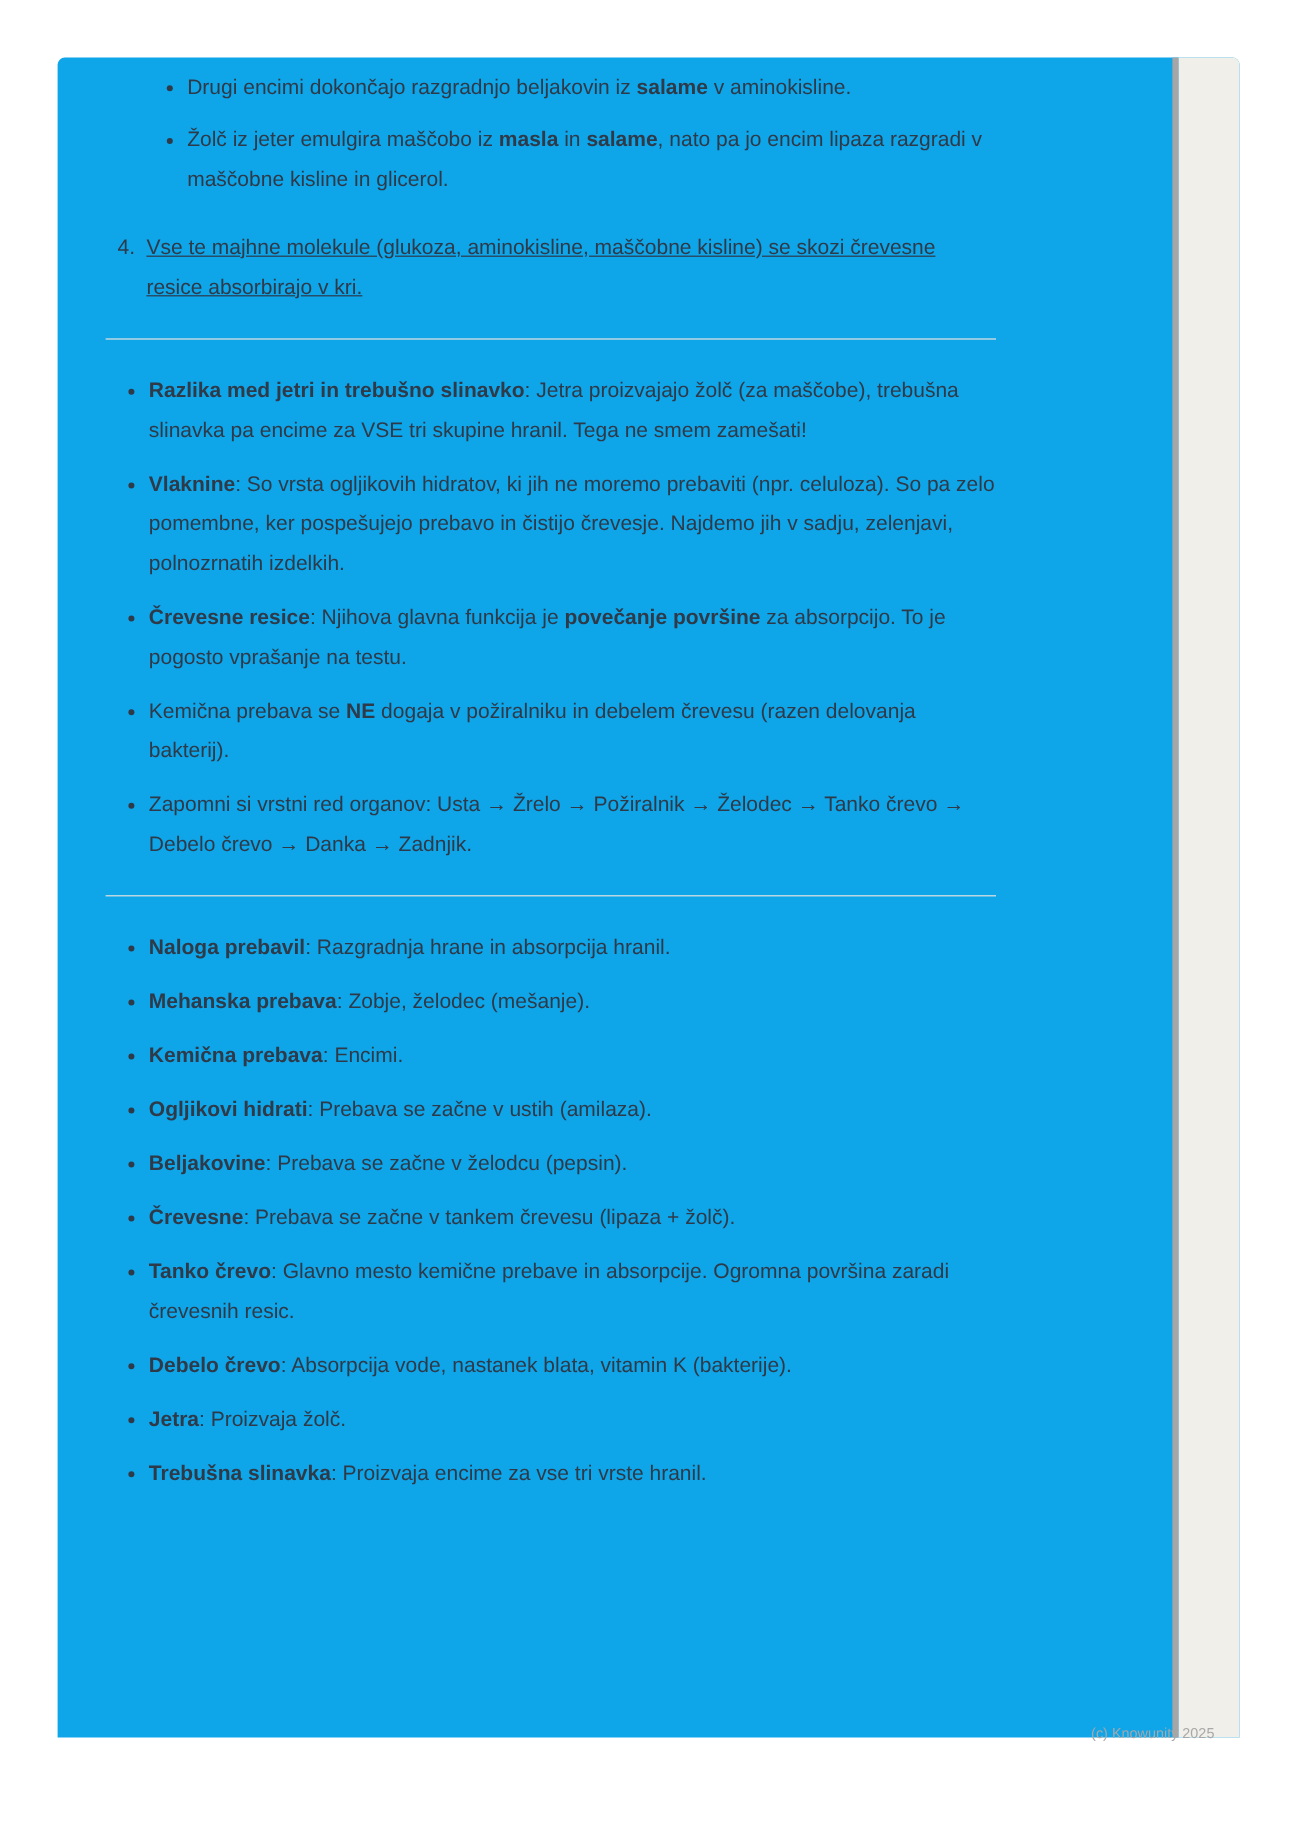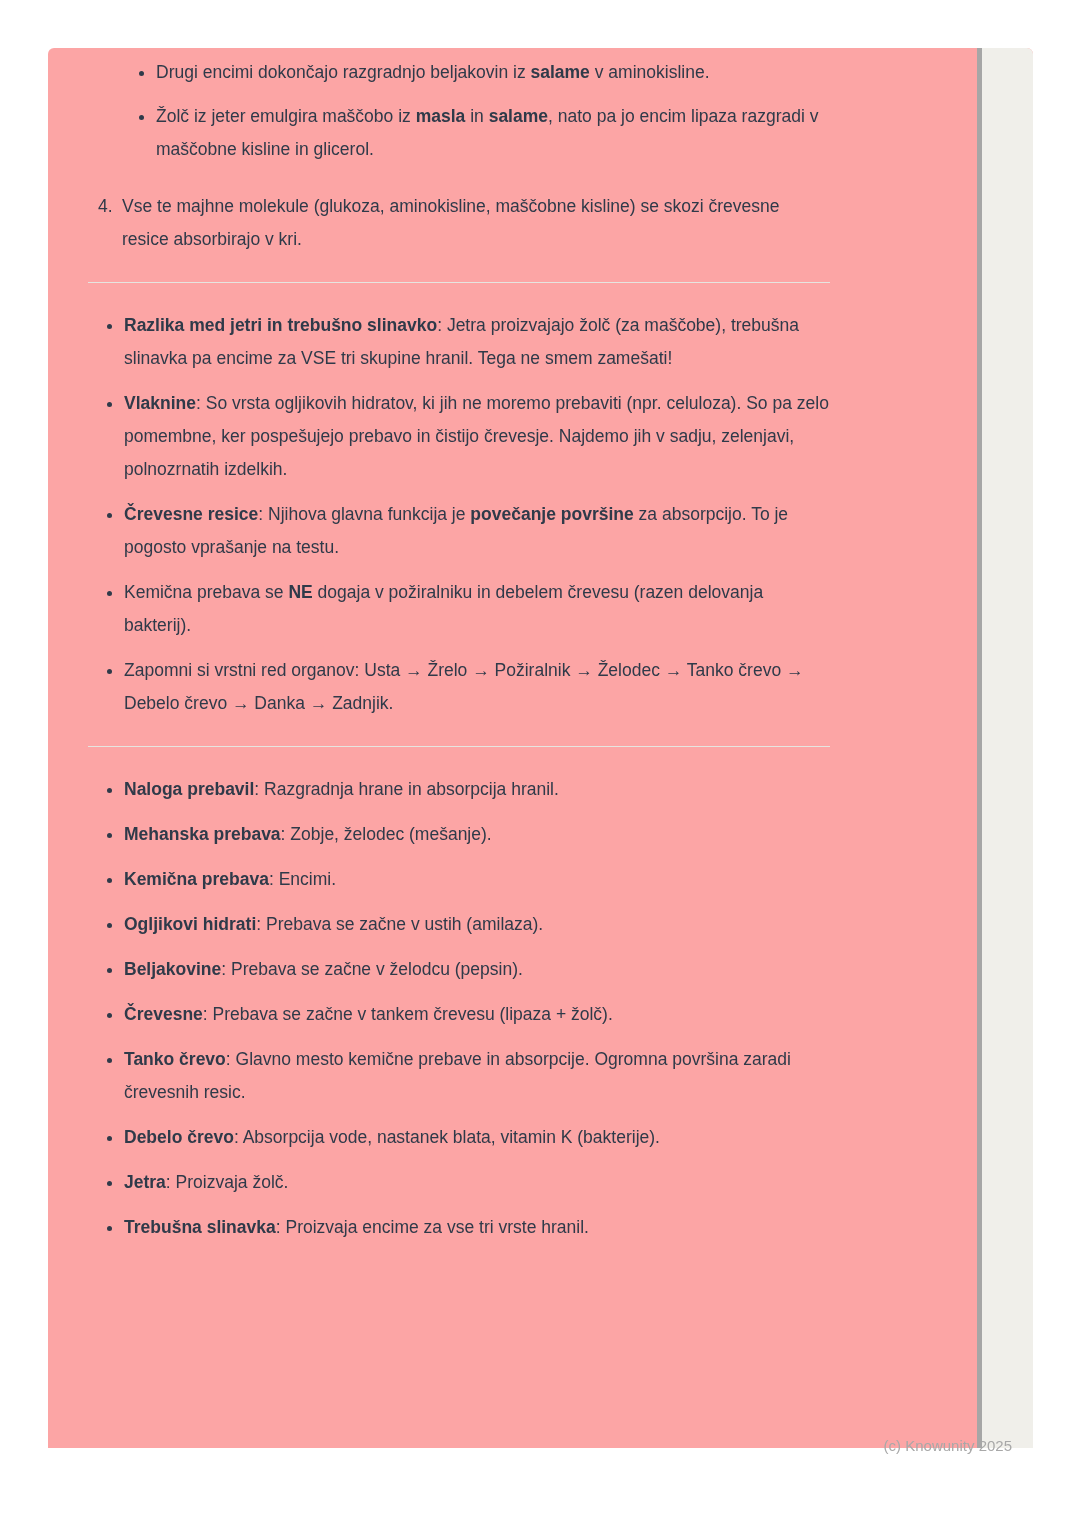--- a/index.html
+++ b/index.html
@@ -7,21 +7,21 @@
     width: 1080px; height: 1528px;
     background: #ffffff;
     font-family: "Liberation Sans", sans-serif;
     position: relative;
     overflow: hidden;
   }
   .page-card {
     position: absolute;
     left: 48px; top: 48px;
     width: 985px; height: 1400px;
-    background: #fca5a5;
+    background: #0ea5e9;
     border-radius: 6px 6px 0 0;
   }
   .scroll-track {
     position: absolute;
     right: 0; top: 0;
     width: 51px; height: 100%;
     background: #f0efea;
     border-radius: 0 6px 0 0;
   }
   .scroll-thumb {
@@ -37,39 +37,39 @@
     color: #2f3a49;
     font-size: 17.5px;
     line-height: 33px;
   }
   ul { margin: 0; padding: 0 0 0 36px; list-style: disc; }
   ul.sub-list { padding-left: 68px; }
   li { margin-bottom: 12px; }
   ul.sub-list li { margin-bottom: 11px; }
   .numbered-item { display: flex; margin-top: 24px; padding-left: 10px; }
   .numbered-item .num { flex: none; width: 24px; }
-  .numbered-item .num-text { flex: 1; }
+  .numbered-item .num-text { flex: 1; text-decoration: underline; }
   hr.divider {
     border: none;
     border-top: 1px solid #e6e5e0;
     margin: 26px 0 0 0;
   }
   h2.section-heading {
     font-size: 29px;
     line-height: 36px;
     font-weight: 700;
     color: #2b3646;
     margin: 30px 0 0 0;
     letter-spacing: 0.2px;
   }
   ul.main-list { margin-top: 26px; }
   .copyright {
     position: absolute;
     top: 1437px; right: 68px;
-    font-size: 15px;
+    font-size: 12px;
     color: #a8a8a8;
   }
 </style>
 </head>
 <body>
 
 <div class="page-card">
 
   <div class="content">
 

